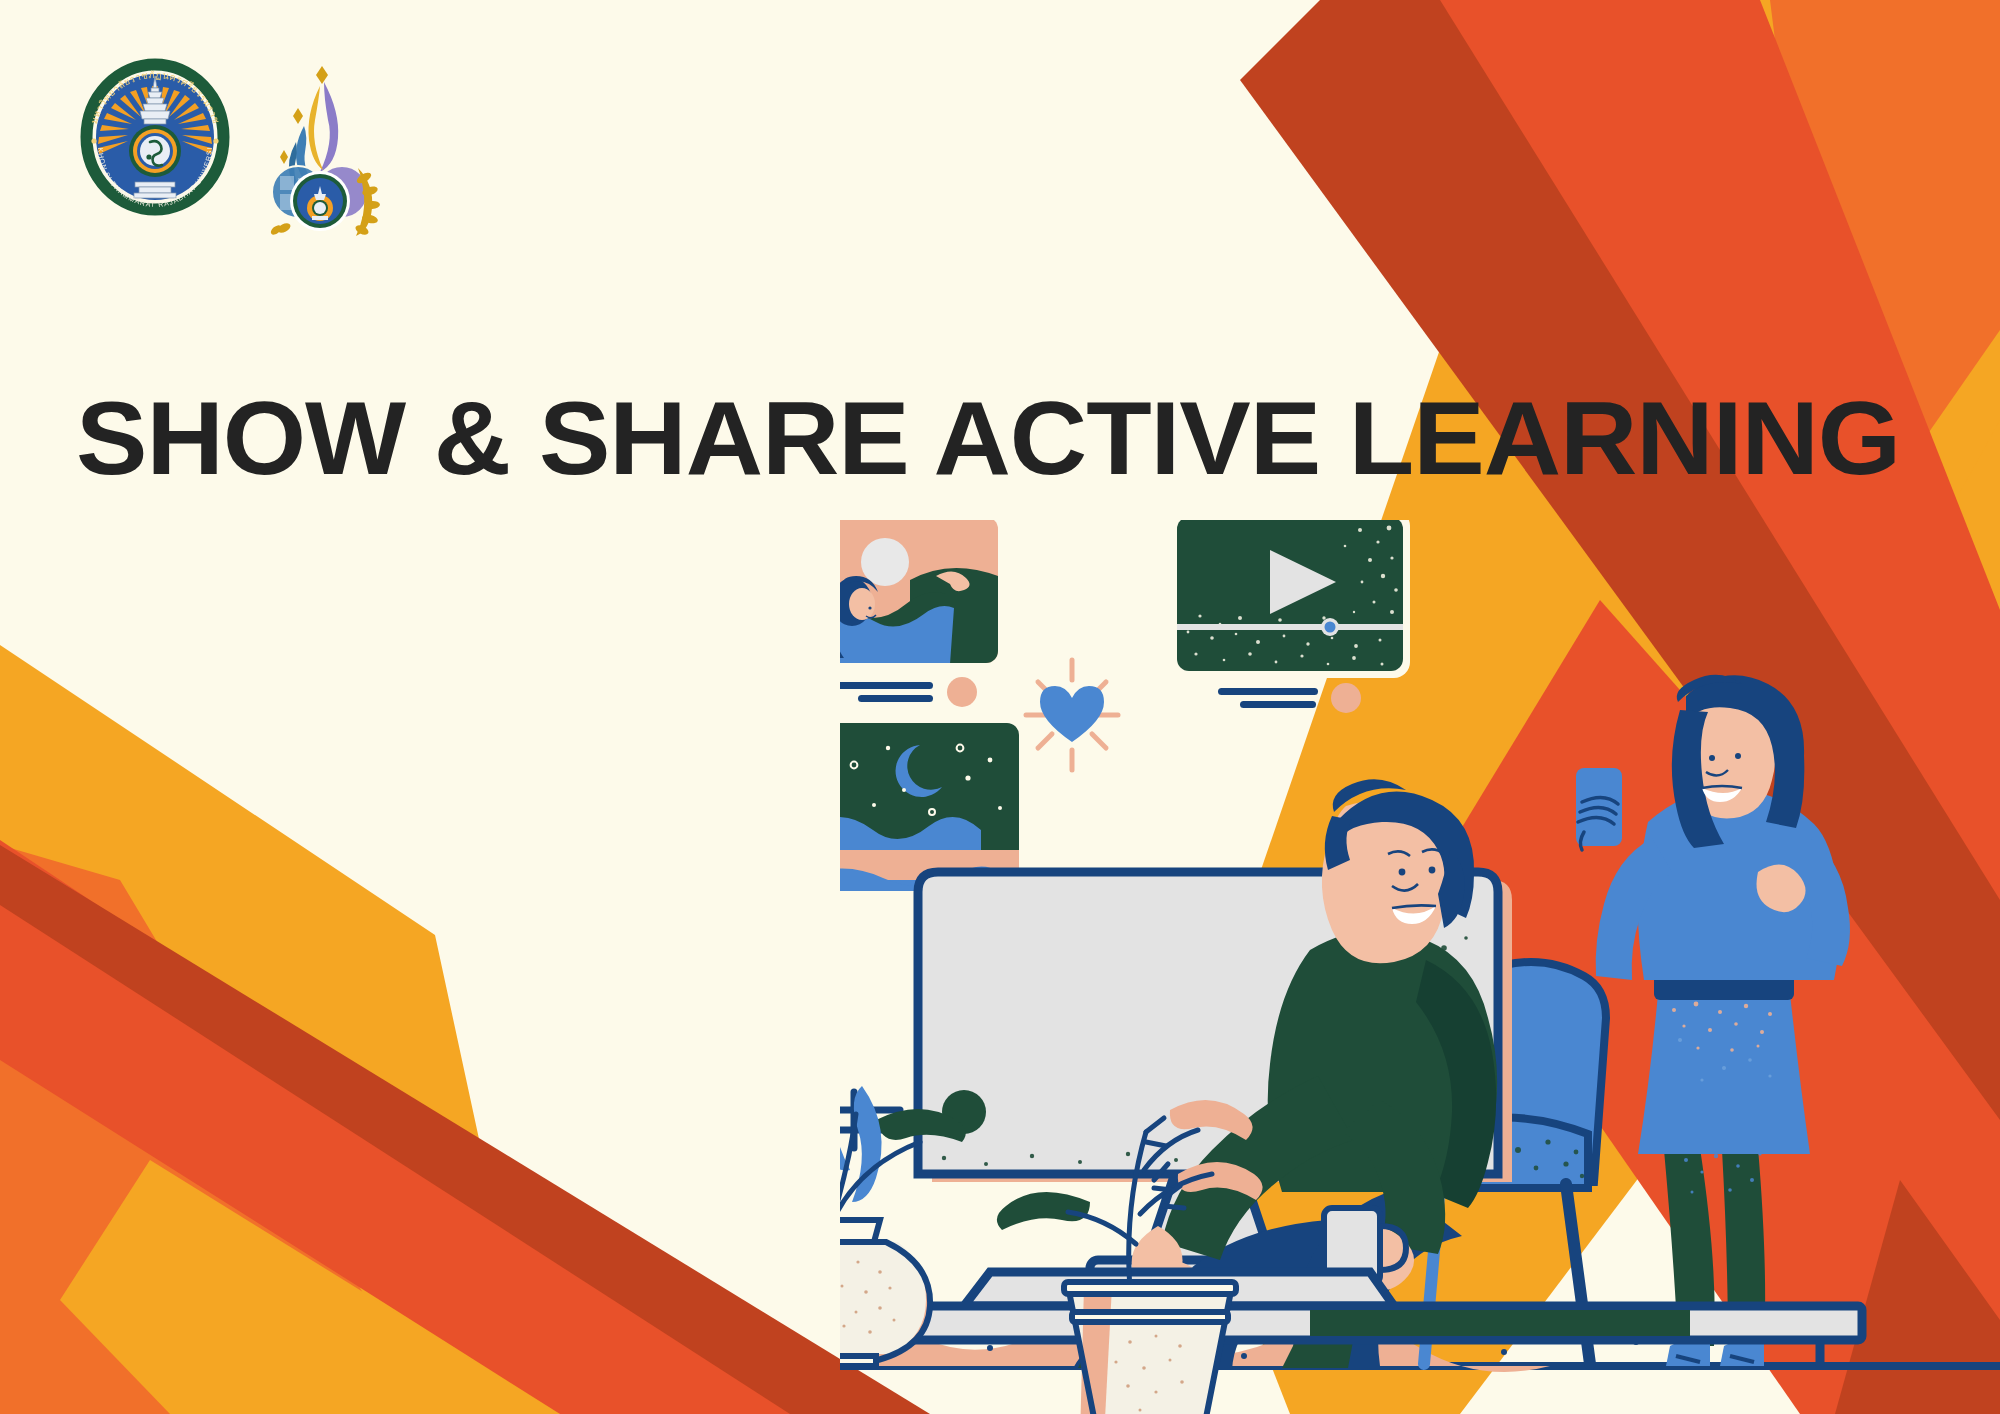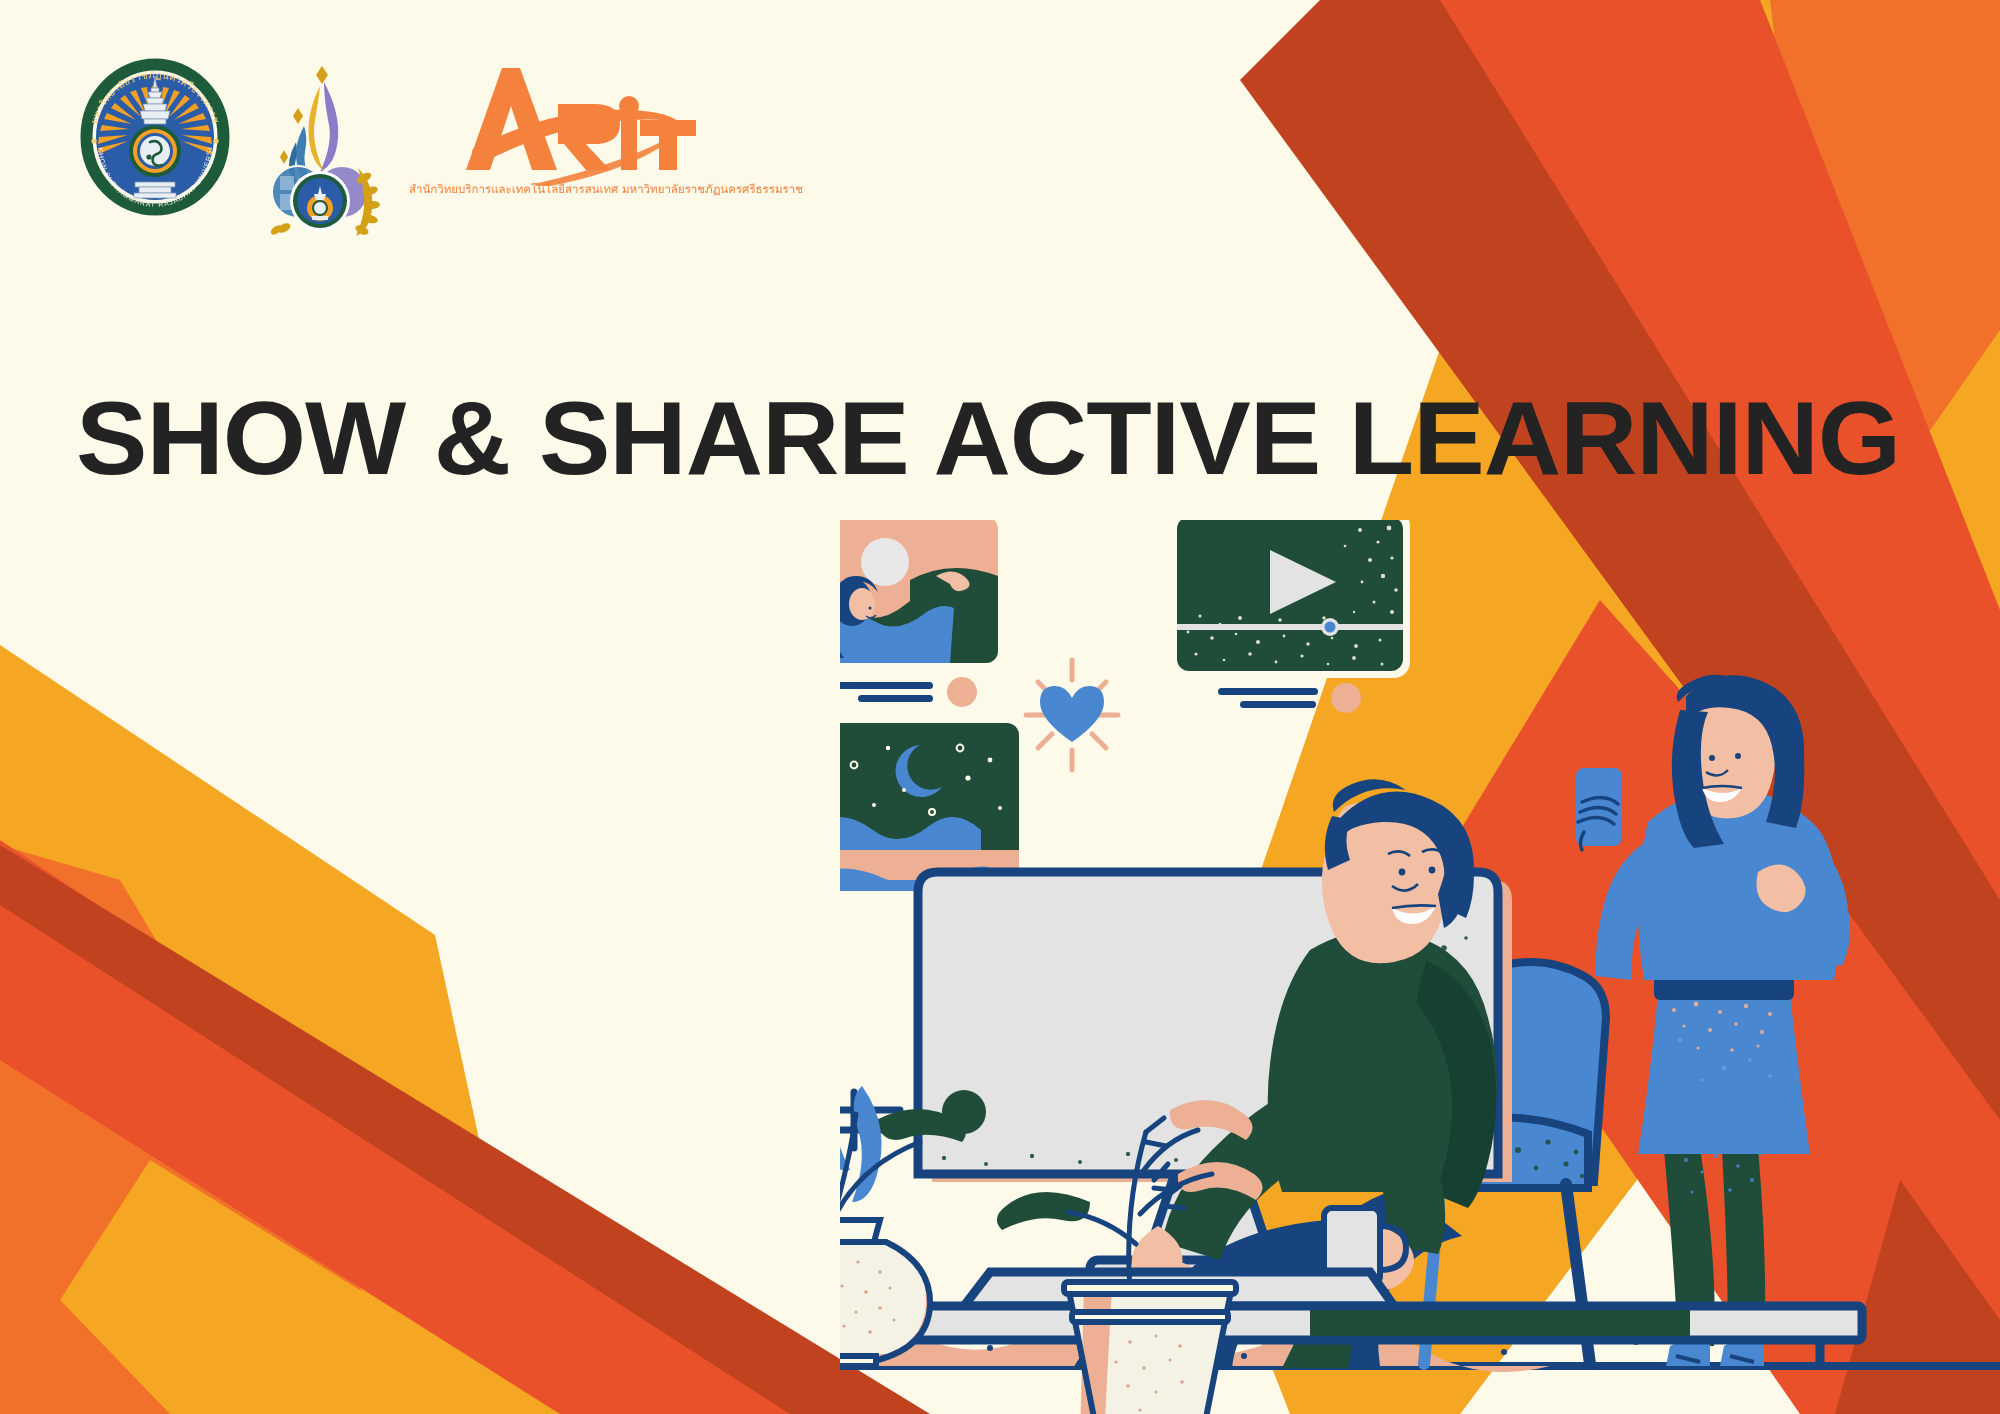--- a/index.html
+++ b/index.html
@@ -207,39 +207,20 @@
             <ellipse cx="108" cy="172" rx="7" ry="4" transform="rotate(28 108 172)"></ellipse>
           </g>
           <g>
             <ellipse cx="30" cy="170" rx="7" ry="4" transform="rotate(-28 30 170)"></ellipse>
             <ellipse cx="22" cy="172" rx="6" ry="3.5" transform="rotate(-40 22 172)"></ellipse>
           </g>
         </g>
       </svg>
     </div>
 
-    <div class="arit">
-      <svg width="300" height="128" viewBox="0 0 300 128">
-
-        <path d="M58 112 L94 10 L112 10 L149 112 L124 112 L103 48 L82 112 Z" fill="#f4813c"></path>
-
-        <path d="M64 92 q80 -44 160 -40 q40 2 48 14 q-14 -6 -48 -4 q-74 4 -148 42 q-10 5 -12 -12z" fill="#f4813c"></path>
-        <path d="M126 126 q90 -20 146 -52 q-40 38 -140 56z" fill="#f4813c" opacity="0.9"></path>
-
-        <path d="M150 112 L150 46 L186 46 q26 0 26 20 q0 18 -22 20 L150 86 Z" fill="#f4813c"></path>
-        <path d="M176 84 L202 112 L178 112 L156 86 Z" fill="#f4813c"></path>
-
-        <rect x="213" y="62" width="16" height="50" fill="#f4813c"></rect>
-        <circle cx="221" cy="48" r="10" fill="#f4813c"></circle>
-
-        <rect x="232" y="62" width="56" height="16" fill="#f4813c"></rect>
-        <rect x="251" y="62" width="18" height="50" fill="#f4813c"></rect>
-      </svg>
-      <div class="arit-sub">สำนักวิทยบริการและเทคโนโลยีสารสนเทศ มหาวิทยาลัยราชภัฏนครศรีธรรมราช</div>
-    </div>
   </div>
 
   <h1 class="title">SHOW &amp; SHARE ACTIVE LEARNING</h1>
 
   <div class="illus">
     <svg viewBox="0 0 1160 894" preserveAspectRatio="xMidYMax meet">
 
       <g>
         <rect x="-55" y="-10" width="220" height="160" rx="16" fill="#fdfaea"></rect>
         <clipPath id="clipBeach">

